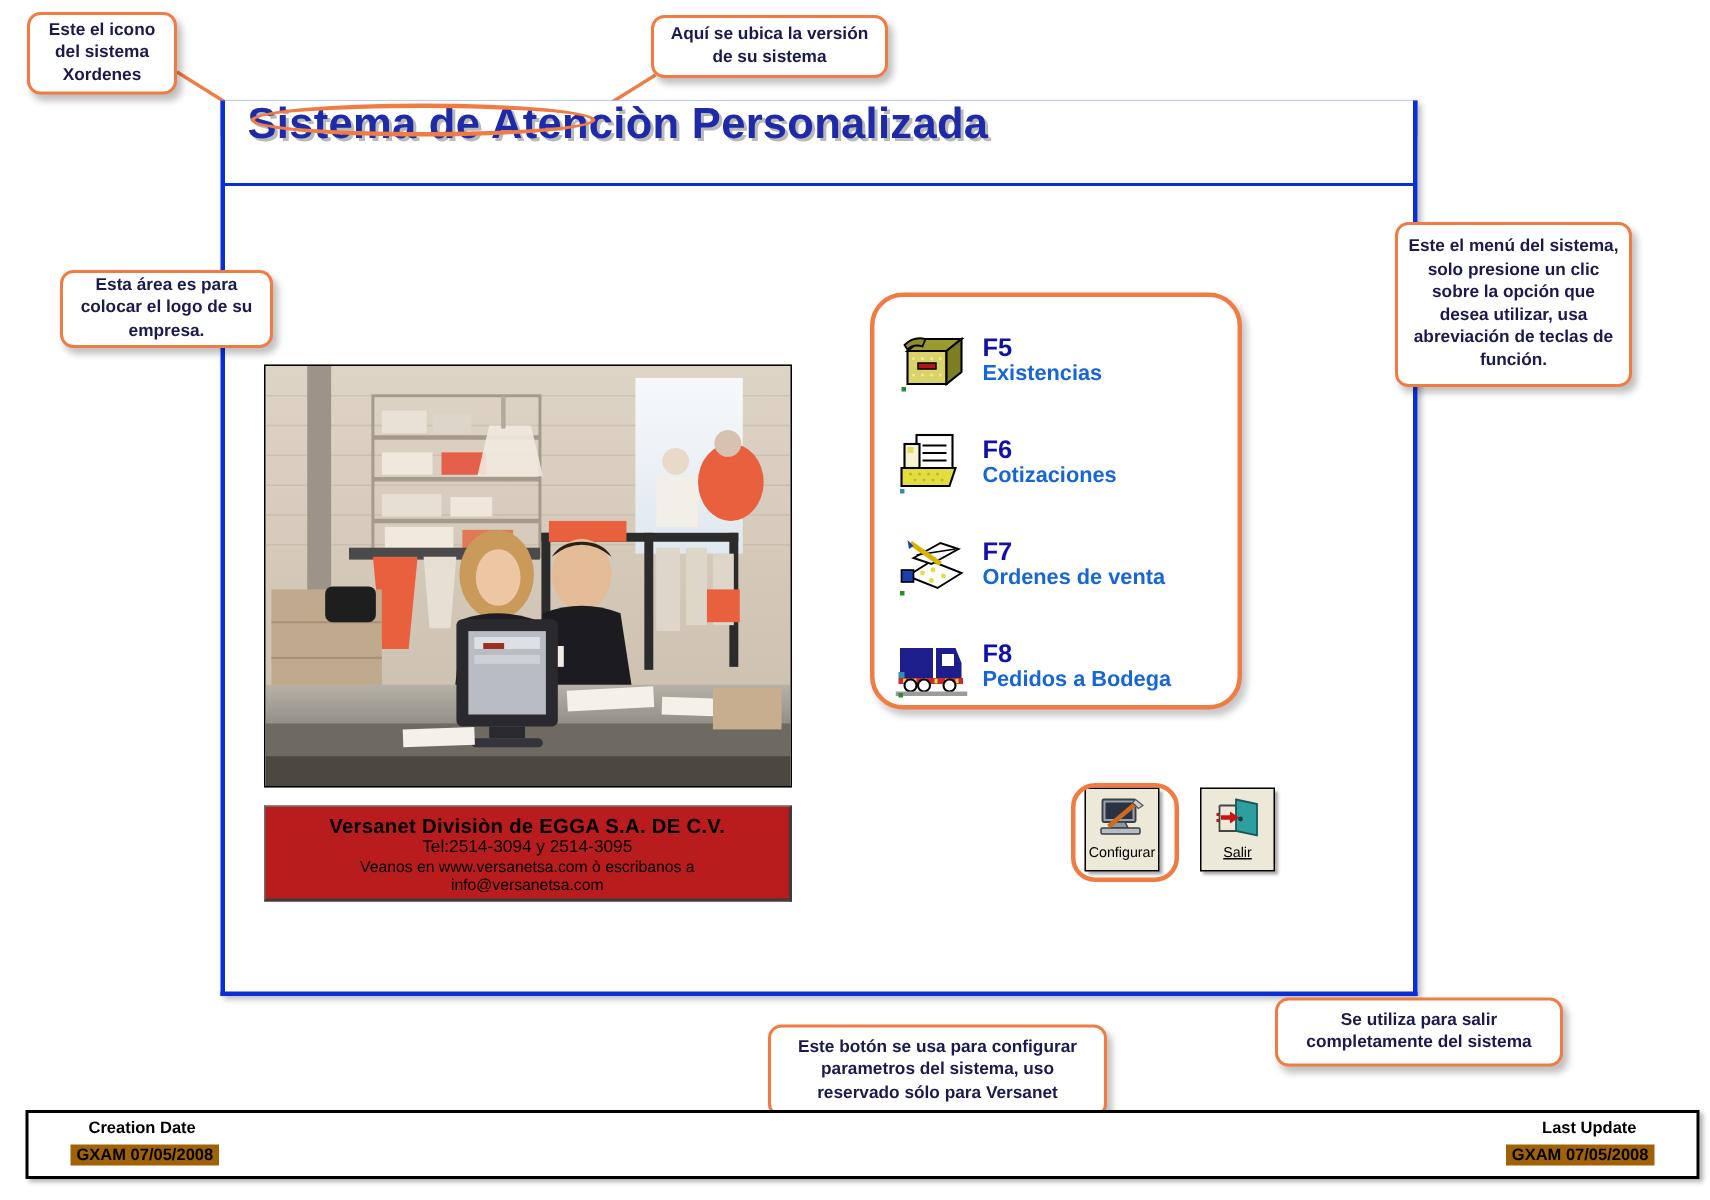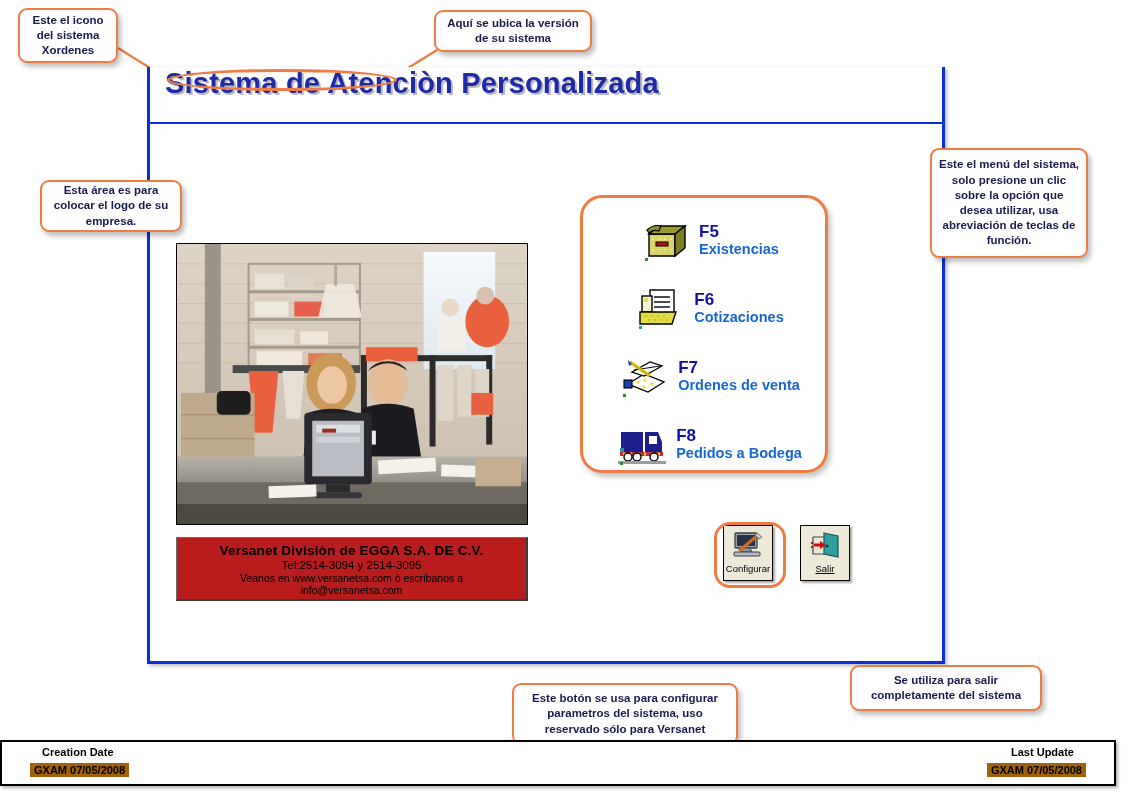--- a/index.html
+++ b/index.html
@@ -113,21 +113,20 @@
     border-radius: 22px;
     background: #ffffff;
     box-sizing: border-box;
     box-shadow: 3px 4px 5px rgba(0,0,0,.22);
   }
   .menu-item {
     position: absolute; left: 14px;
     width: 226px; height: 52px;
     display: flex; align-items: center;
     cursor: pointer;
-    justify-content: center;
   }
   .menu-item .mi-icon { width: 48px; height: 44px; flex: 0 0 auto; }
   .menu-item .mi-icon svg { display:block; width:100%; height:100%; }
   .mi-text { margin-left: 10px; line-height: 1.0; }
   .mi-key  { font-size: 17px; font-weight: bold; color:#1111a8; display:block; }
   .mi-label{ font-size: 14.5px; font-weight: bold; color:#1766d6; display:block; margin-top: 2px; }
 
   
   .act-btn {
     position: absolute;
@@ -174,21 +173,21 @@
     border: 3.5px solid #f07c43;
     border-radius: 16px;
     box-sizing: border-box;
     pointer-events: none;
   }
   .leader { position: absolute; left:0; top:0; width:1140px; height:800px; pointer-events:none; }
 
   
   .footer {
     position: absolute;
-    left: 0; top: 740px;
+    left: 17px; top: 740px;
     width: 1116px; height: 46px;
     border: 2px solid #000;
     background: #ffffff;
     box-sizing: border-box;
     box-shadow: 2px 2px 3px rgba(0,0,0,.3);
   }
   .foot-cell { position: absolute; top: 4px; font-size: 11px; font-weight: bold; color:#000; }
   .foot-val  { position: absolute; top: 21px; font-size: 11px; font-weight: bold; color:#000;
                background:#a16207; padding: 1px 4px; }
   .foot-left  { left: 40px; }

